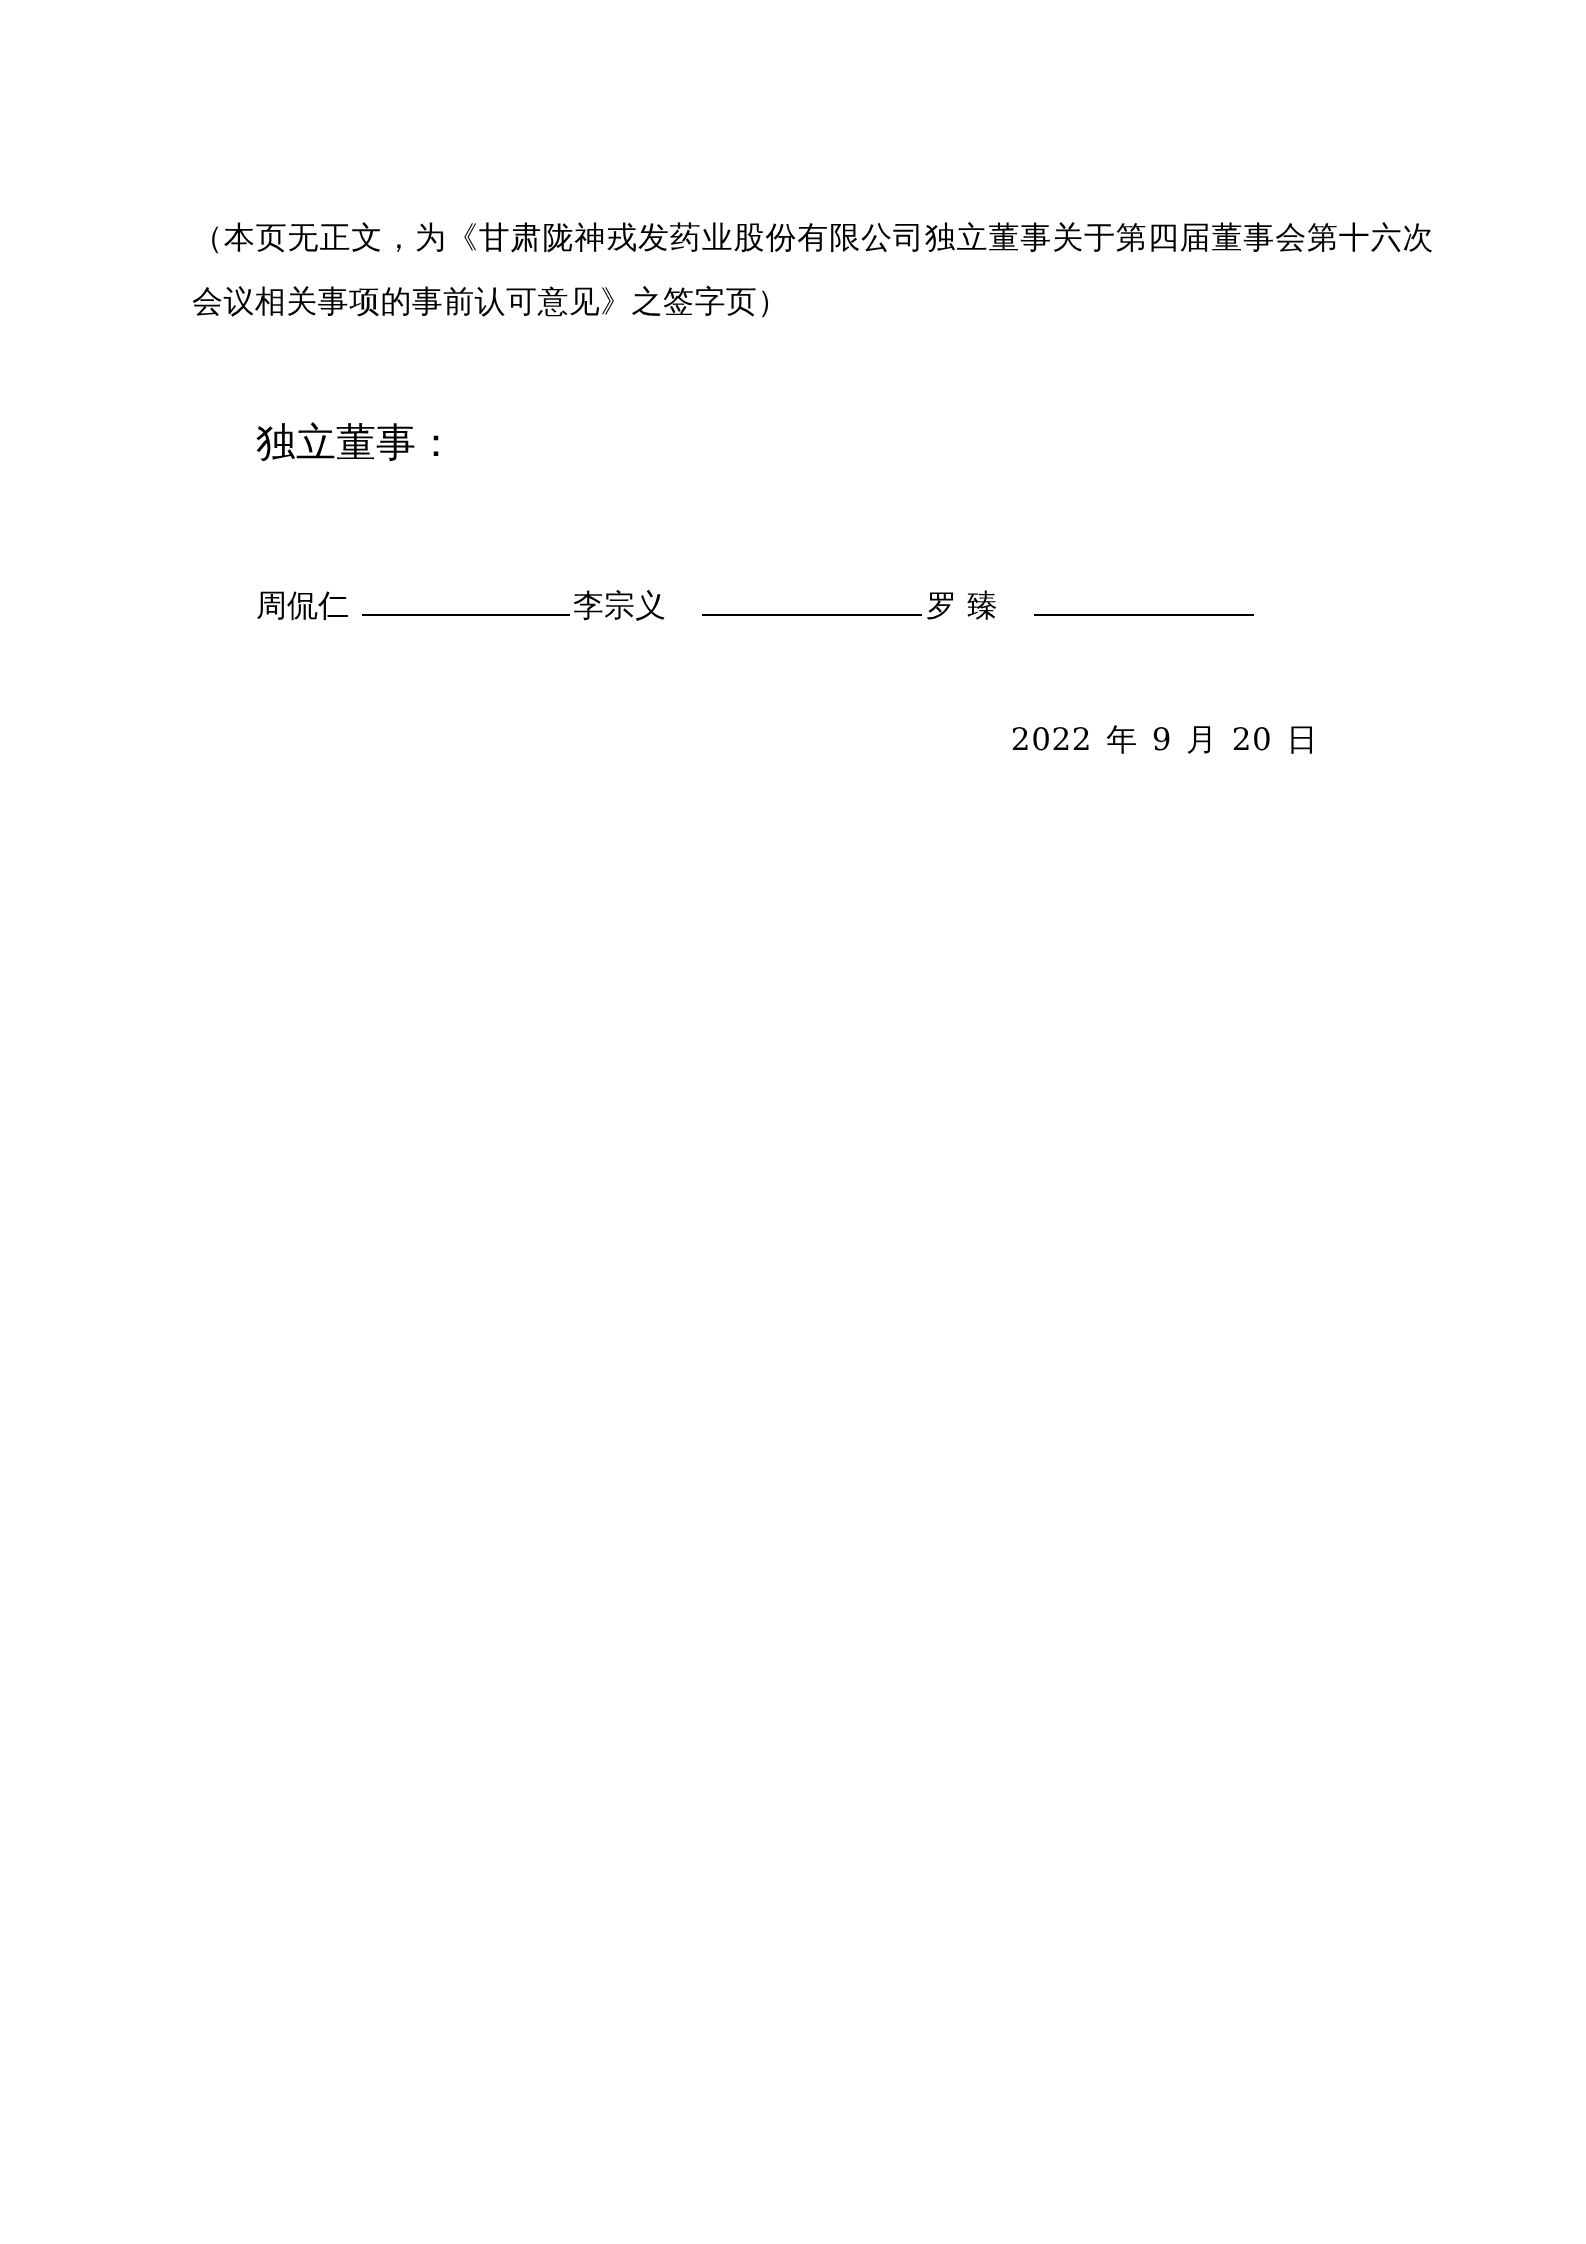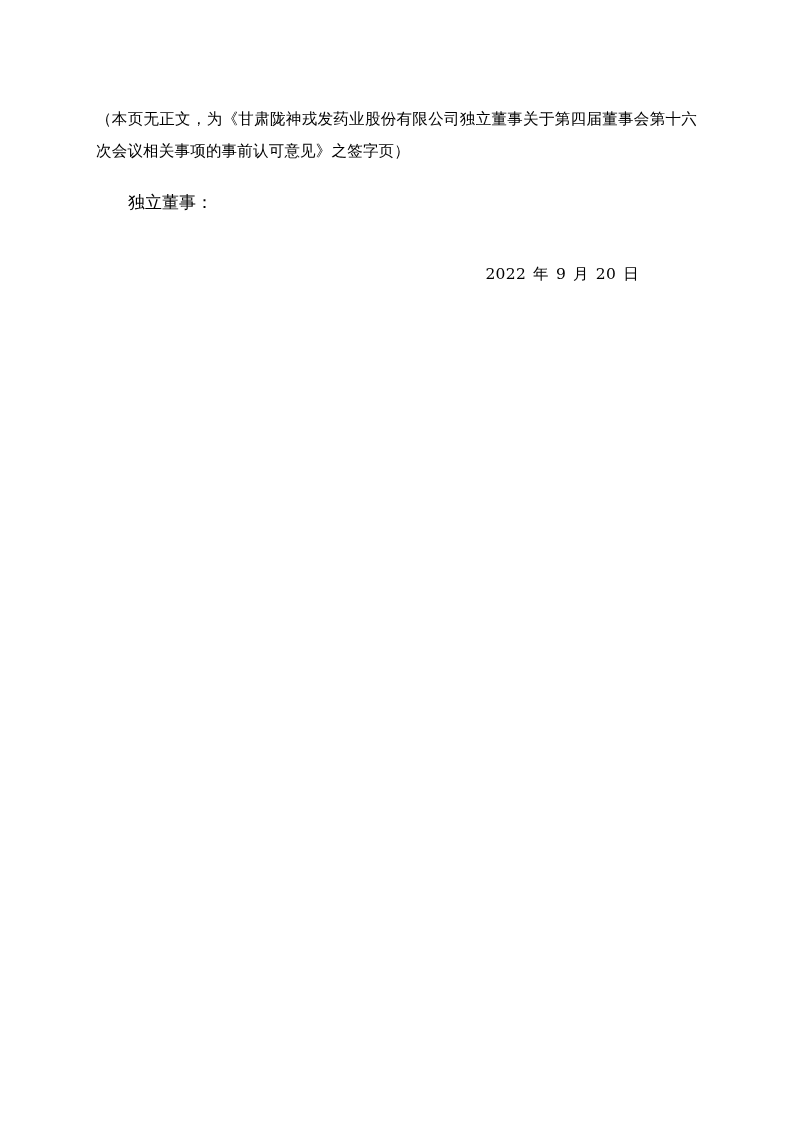--- a/index.html
+++ b/index.html
@@ -15,33 +15,33 @@
     margin: 0 auto;
     box-sizing: border-box;
     font-family: "DejaVu Serif", "Liberation Serif", serif;
     color: #000000;
     overflow: hidden;
   }
   .content {
     position: absolute;
     left: 96px;
     top: 104px;
-    right: 96px;
+    right: 76px;
   }
   .para-intro {
     font-size: 15.5px;
     line-height: 2.05;
     text-align: justify;
     text-indent: 0;
     letter-spacing: 0.2px;
   }
   .label-row {
-    margin-top: 18px;
+    margin-top: 34px;
     padding-left: 32px;
-    font-size: 17px;
+    font-size: 20px;
     line-height: 1.9;
   }
   .sign-row {
     margin-top: 52px;
     padding-left: 32px;
     font-size: 15.5px;
     display: block;
     white-space: nowrap;
   }
   .sign-name {
@@ -80,19 +80,22 @@
 </head>
 <body>
 
 <div class="page">
   <div class="content">
 
     <div class="para-intro">（本页无正文，为《甘肃陇神戎发药业股份有限公司独立董事关于第四届董事会第十六次会议相关事项的事前认可意见》之签字页）</div>
 
     <div class="label-row">独立董事：</div>
 
+    <div class="sign-row">
+      <span class="sign-name">周侃仁</span><span class="sign-line"></span><span class="sign-name">李宗义</span><span class="sign-gap"></span><span class="sign-line wide"></span><span class="sign-name">罗 臻</span><span class="sign-gap"></span><span class="sign-line wide"></span>
+    </div>
 
     <div class="date-row">
       <span class="num">2022</span><span class="nbsp-sp"></span><span>年</span><span class="nbsp-sp"></span><span class="num">9</span><span class="nbsp-sp"></span><span>月</span><span class="nbsp-sp"></span><span class="num">20</span><span class="nbsp-sp"></span><span>日</span>
     </div>
 
   </div>
 </div>
 
 </body></html>

